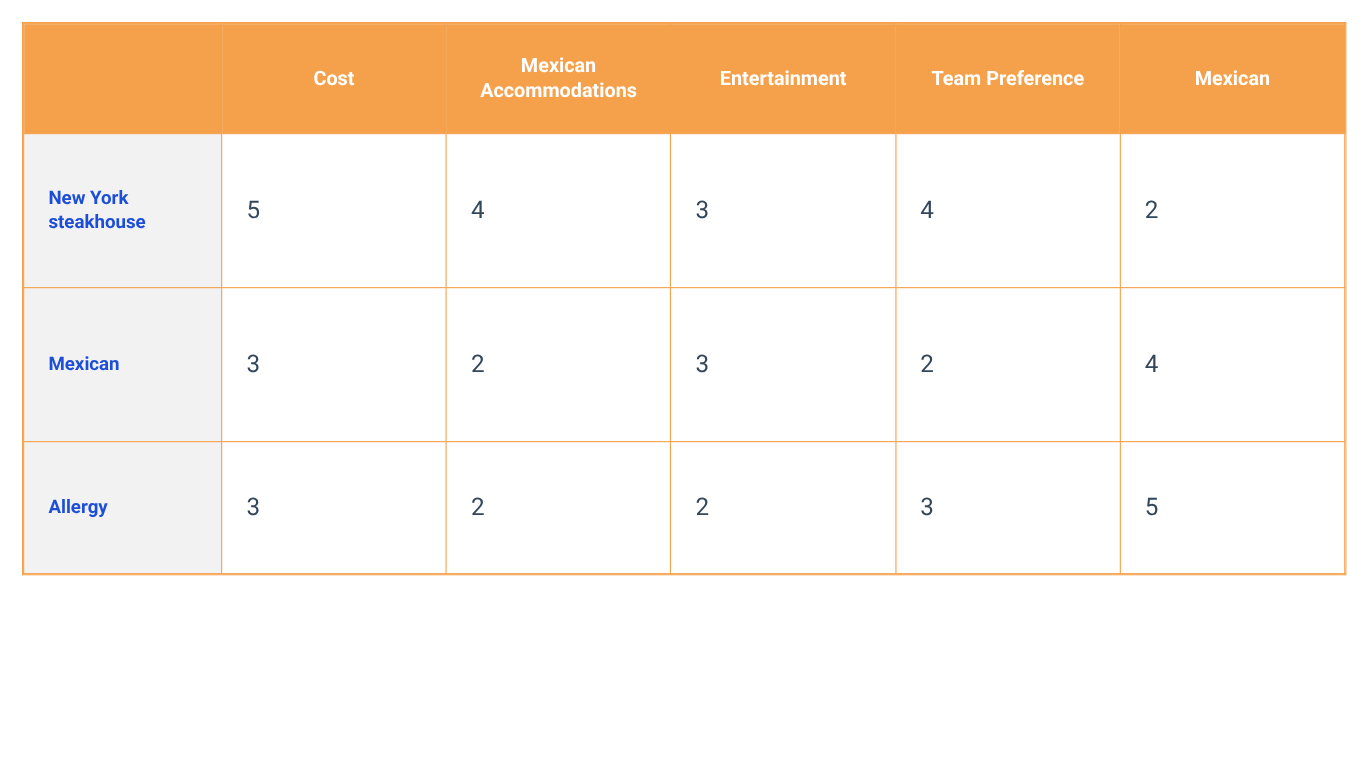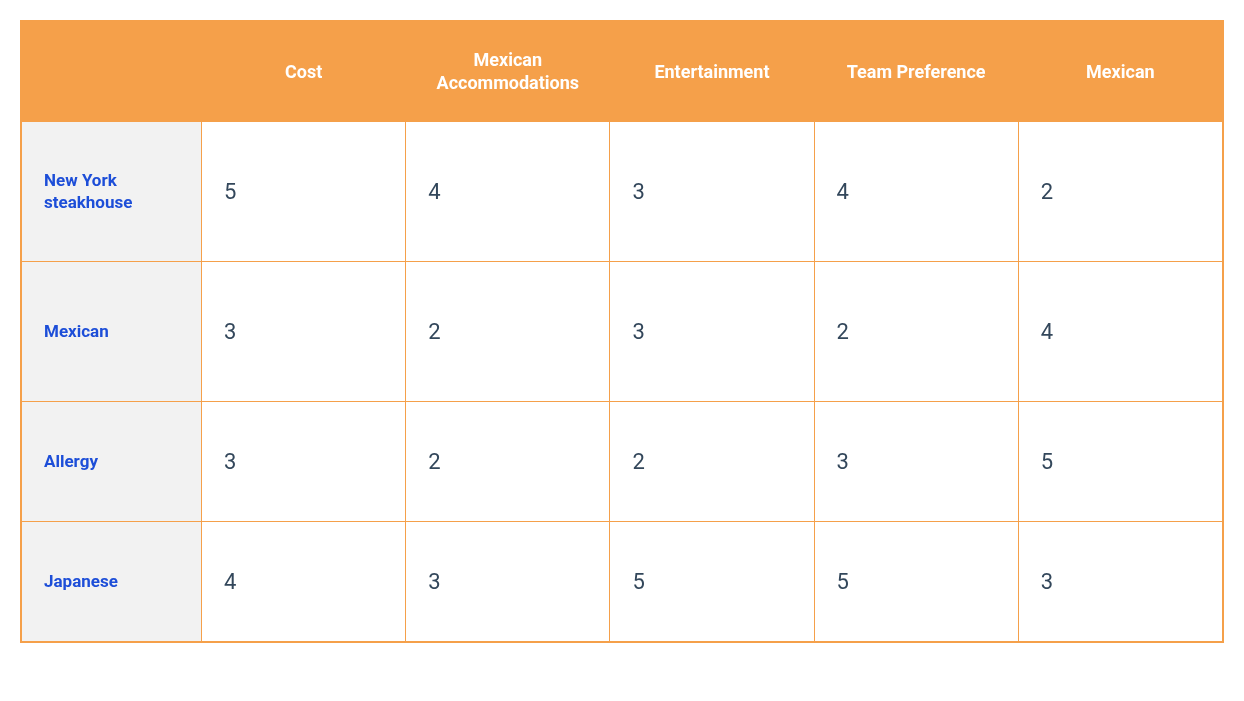--- a/index.html
+++ b/index.html
@@ -109,23 +109,15 @@
         <td>4</td>
       </tr>
       <tr>
         <th class="row-label">Allergy</th>
         <td>3</td>
         <td>2</td>
         <td>2</td>
         <td>3</td>
         <td>5</td>
       </tr>
-      <tr>
-        <th class="row-label">Japanese</th>
-        <td>4</td>
-        <td>3</td>
-        <td>5</td>
-        <td>5</td>
-        <td>3</td>
-      </tr>
     </tbody>
   </table>
 </div>
 
 </body></html>

